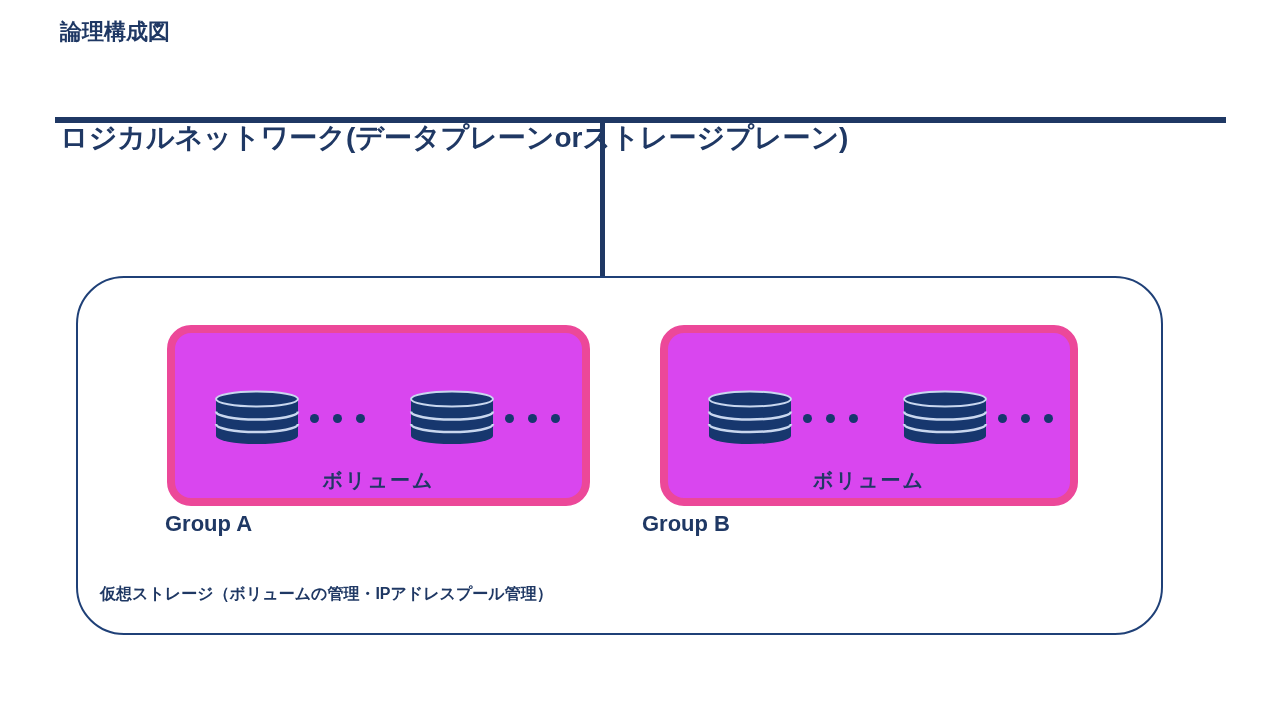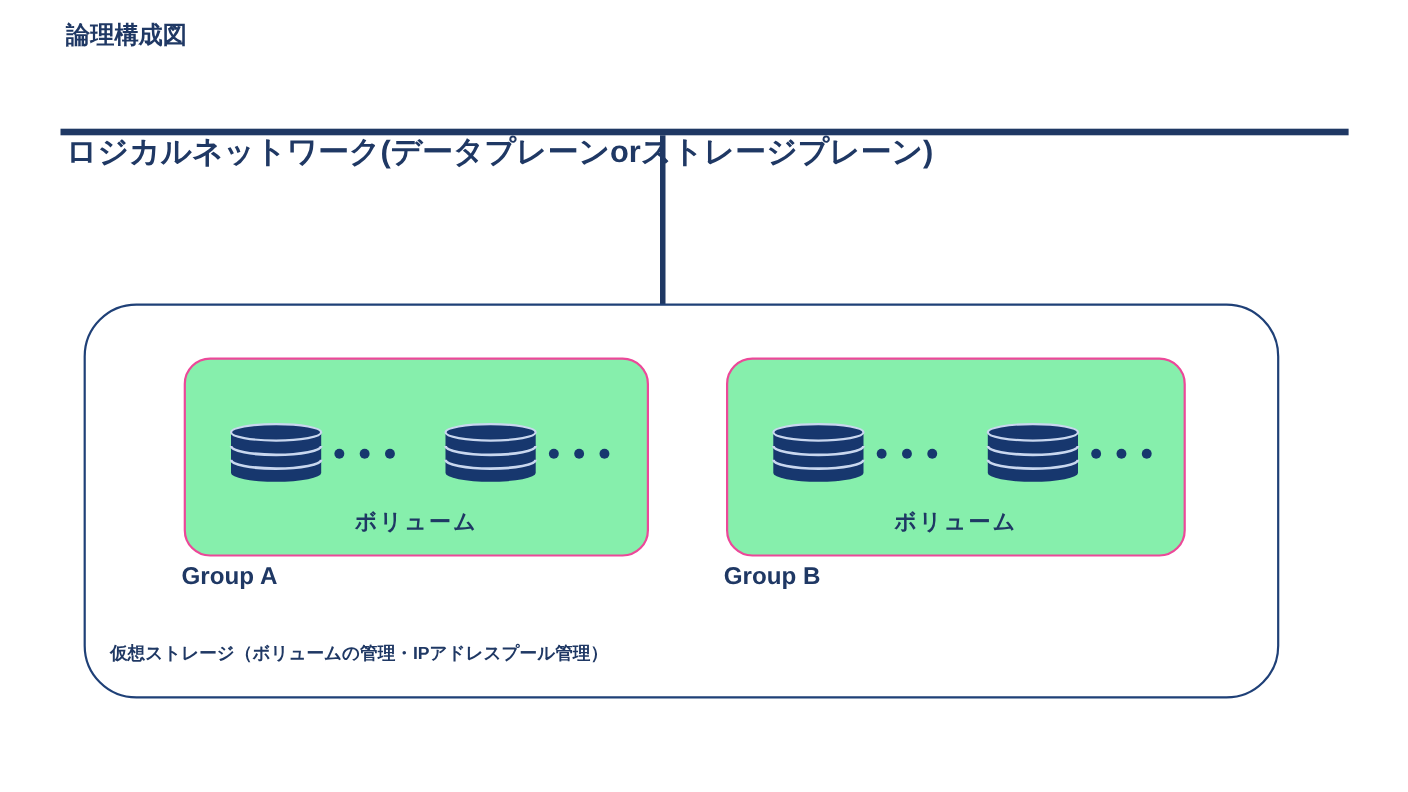--- a/index.html
+++ b/index.html
@@ -57,22 +57,22 @@
     height: 359px;
     border: 2.5px solid #1F4077;
     border-radius: 48px;
     background: #ffffff;
     box-sizing: border-box;
   }
   .group-box {
     position: absolute;
     top: 323px;
     height: 181px;
-    background: #86efac;
-    border: 2px solid #ec4899;
+    background: #d946ef;
+    border: 8px solid #ec4899;
     border-radius: 24px;
     box-sizing: border-box;
   }
   .group-box.a { left: 165px; width: 423px; }
   .group-box.b { left: 658px; width: 418px; }
   .db-unit {
     position: absolute;
     top: 57px;
     display: flex;
     align-items: center;
@@ -101,21 +101,21 @@
     font-size: 20px;
     letter-spacing: 2px;
   }
   .group-name {
     position: absolute;
     top: 511px;
     text-align: left;
     font-size: 22px;
   }
   .group-name.a { left: 165px; width: 423px; }
-  .group-name.b { left: 658px; width: 418px; }
+  .group-name.b { left: 642px; width: 418px; }
   .storage-label {
     position: absolute;
     left: 100px;
     top: 584px;
     font-size: 16px;
   }
 </style>
 </head>
 <body>
 

